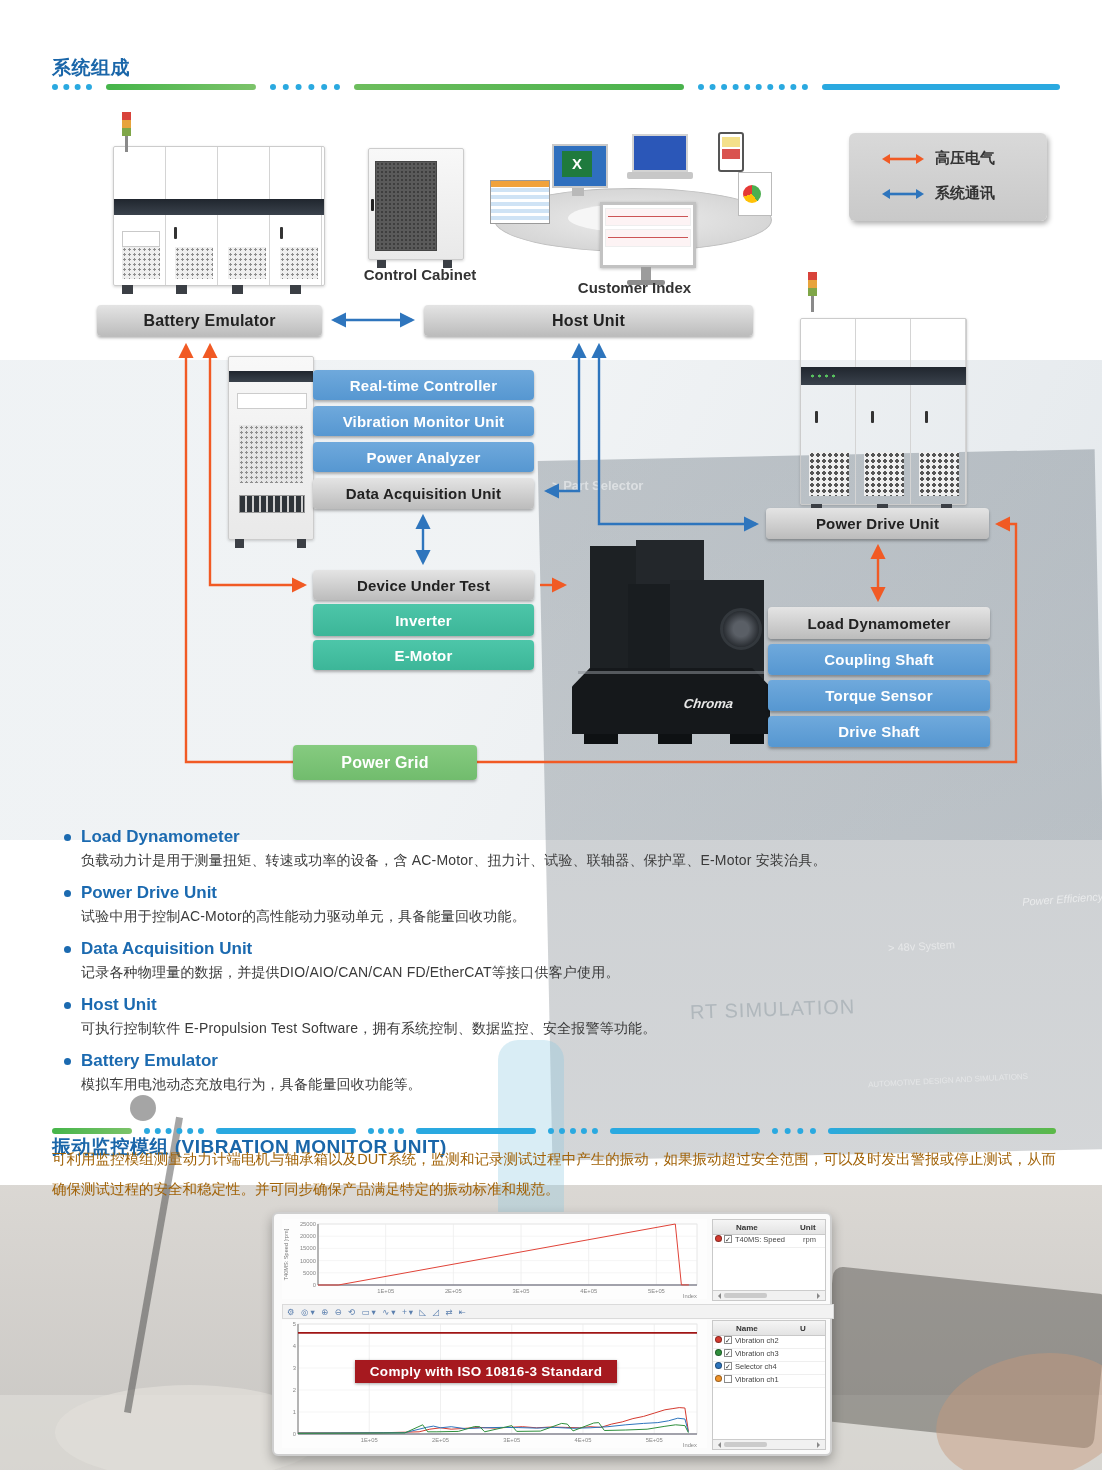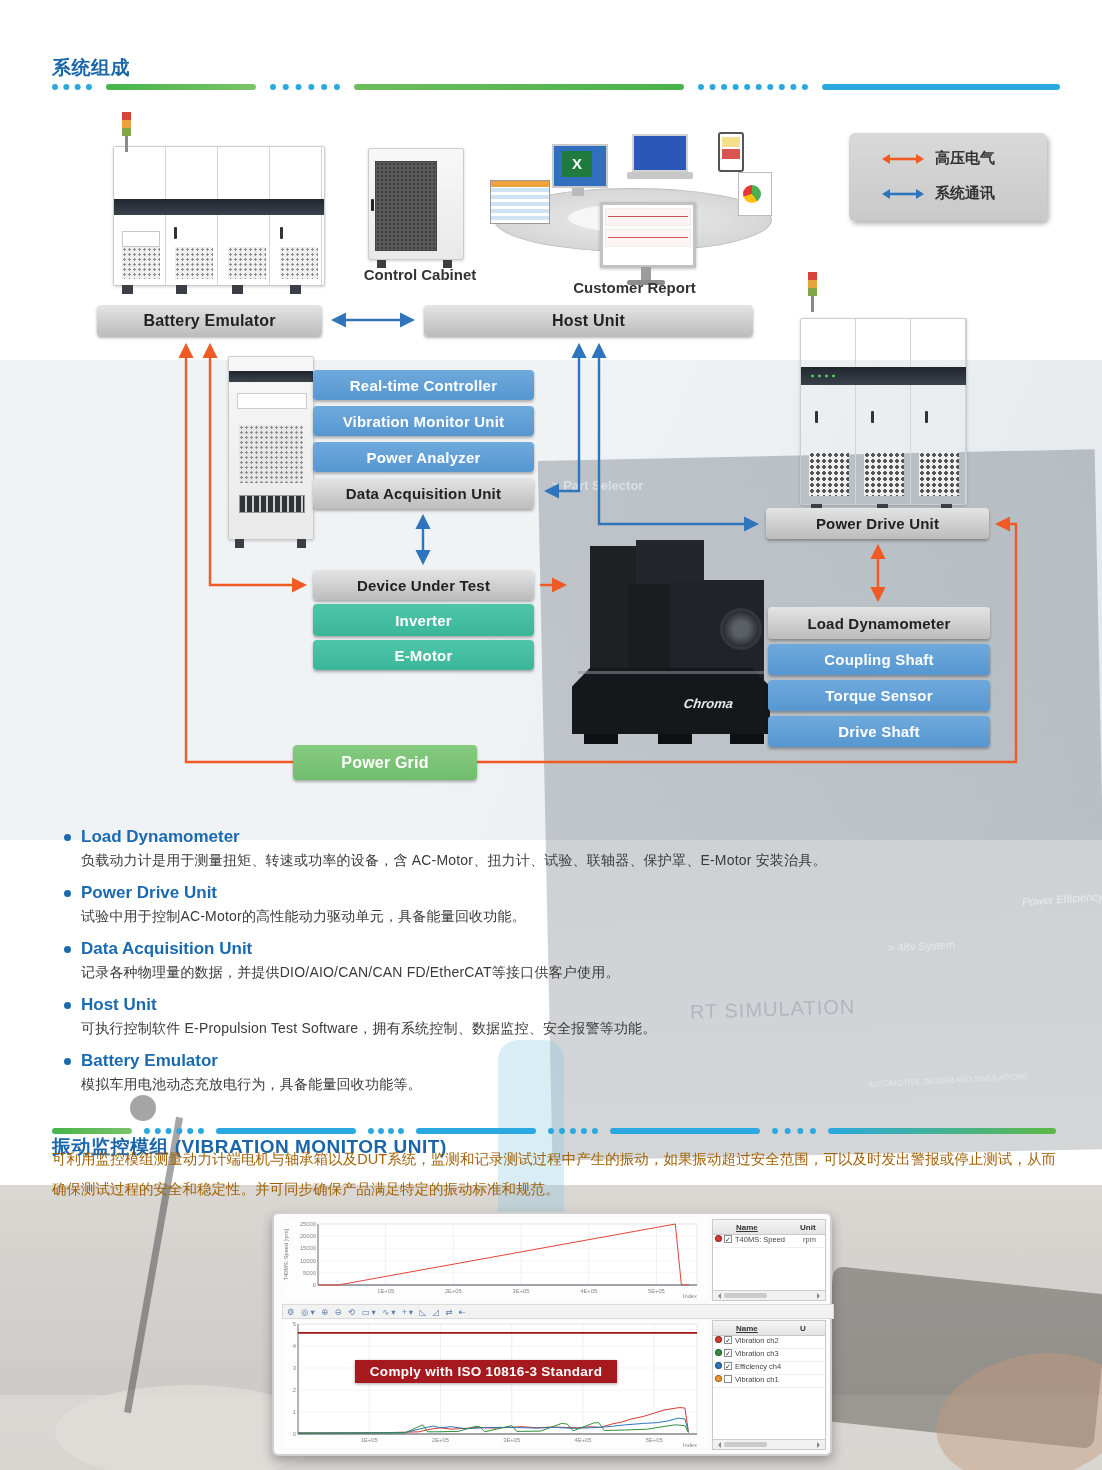--- a/index.html
+++ b/index.html
@@ -77,21 +77,21 @@
   .btitle:before{content:"";width:7px;height:7px;border-radius:50%;background:#1b6ab0;margin-right:10px;flex:none;}
   .bdesc{font-size:14px;color:#3a3a3a;margin:0 0 0 17px;letter-spacing:.2px;}
 
   .para{position:absolute;left:52px;top:1144px;width:1004px;font-size:14.5px;line-height:30px;color:#a16207;z-index:3;text-align:justify;}
 
   
   .chart-card{position:absolute;left:272px;top:1212px;width:556px;height:240px;background:#fbfbfb;border:2px solid #cfcfcf;border-radius:6px;box-shadow:0 5px 12px rgba(0,0,0,.30);z-index:7;}
   .chart-card svg{position:absolute;background:#fdfdfd;}
   .tpanel{position:absolute;background:#fff;border:1px solid #c9c9c9;overflow:hidden;}
   .thead{display:flex;height:14px;background:linear-gradient(#f5f5f5,#e3e3e3);border-bottom:1px solid #c9c9c9;font-size:8px;color:#333;font-weight:700;align-items:center;padding:0 3px;}
-  .thead .hn{flex:1;margin-left:20px;text-decoration:underline;}
+  .thead .hn{flex:1;margin-left:20px;}
   .thead .hu{width:22px;}
   .trow{display:flex;height:12px;border-bottom:1px solid #efefef;font-size:7.5px;color:#444;padding:0 2px;}
   .sdot{width:7px;height:7px;border-radius:50%;border:1px solid rgba(0,0,0,.35);margin-right:2px;flex:none;box-sizing:border-box;}
   .cbx{width:8px;height:8px;border:1px solid #8a8a8a;background:#fff;font-size:7px;line-height:8px;text-align:center;color:#333;margin-right:3px;flex:none;box-sizing:border-box;}
   .sname{flex:1;white-space:nowrap;overflow:hidden;}
   .sunit{width:20px;color:#555;}
   .scroll{position:absolute;left:0;right:0;bottom:0;height:9px;background:#f1f1f1;border-top:1px solid #ccc;display:flex;align-items:center;padding:0 2px;}
   .tri{width:0;height:0;border:3px solid transparent;}
   .tri.l{border-right-color:#888;}
   .tri.r{border-left-color:#888;}
@@ -178,21 +178,21 @@
       <div style="position:absolute;left:4px;top:12px;width:18px;height:18px;border-radius:50%;background:conic-gradient(#4caf50 0 40%,#ffc107 0 70%,#e53935 0);"></div>
     </div>
     <div class="device mini-table" style="left:0px;top:48px;width:58px;height:42px;"></div>
     <div class="device report-mon" style="left:110px;top:70px;width:90px;height:60px;">
       <div class="wave"></div>
         <div class="wave"></div>
       <div style="position:absolute;left:38px;bottom:-16px;width:10px;height:14px;background:#9c9c9c;"></div>
       <div style="position:absolute;left:24px;bottom:-20px;width:38px;height:5px;background:#8d8d8d;border-radius:2px;"></div>
     </div>
   </div>
-  <div class="img-label" style="left:552px;top:279px;width:165px;">Customer Report</div>
+  <div class="img-label" style="left:552px;top:279px;width:165px;">Customer Index</div>
 
   <div class="legend">
     <div class="lg-row">
       <svg width="44" height="12">
           <line x1="8" y1="6" x2="36" y2="6" stroke="#f15a24" stroke-width="2.6"></line>
           <path d="M9,1 L1,6 L9,11 z" fill="#f15a24"></path>
           <path d="M35,1 L43,6 L35,11 z" fill="#f15a24"></path>
         </svg>
       <span>高压电气</span>
     </div>
@@ -421,21 +421,21 @@
        </div>
           <div class="trow">
          <span class="sdot" style="background:#2f8f3c"></span>
          <span class="cbx">✓</span>
          <span class="sname">Vibration ch3</span>
 
        </div>
           <div class="trow">
          <span class="sdot" style="background:#2e75bd"></span>
          <span class="cbx">✓</span>
-         <span class="sname">Efficiency ch4</span>
+         <span class="sname">Selector ch4</span>
 
        </div>
           <div class="trow">
          <span class="sdot" style="background:#f0932a"></span>
          <span class="cbx"></span>
          <span class="sname">Vibration ch1</span>
 
        </div>
         </div>
       <div class="scroll">

